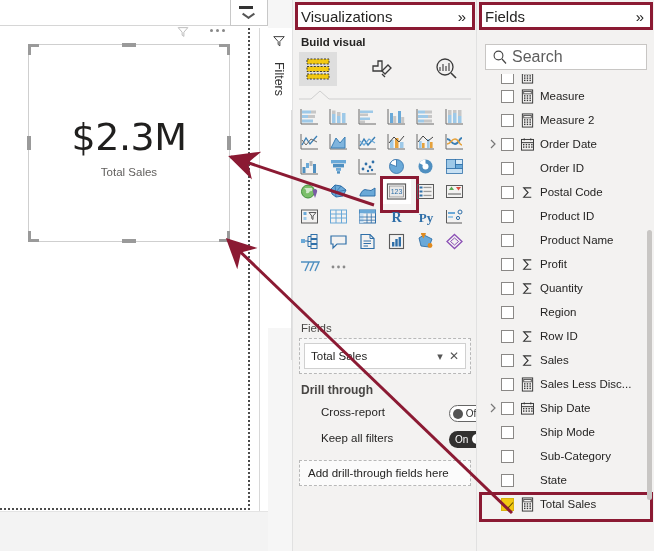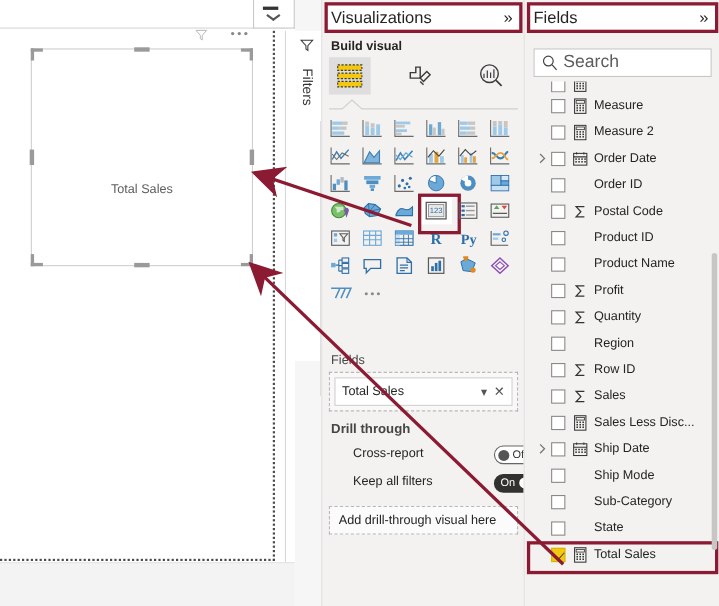--- a/index.html
+++ b/index.html
@@ -260,20 +260,21 @@
         <path d="M2.5 3 H13.5 L9 8.2 V13 L7 11.6 V8.2 Z" fill="none" stroke="#b5b5b5" stroke-width="1"></path>
       </svg>
       <div class="vh-more">
         <span></span>
           <span></span>
           <span></span>
       </div>
     </div>
 
     <div id="card-visual">
+      <div id="card-value">$2.3M</div>
       <div id="card-label">Total Sales</div>
 
       <div class="corner c-tl">
           <i></i>
           <i></i>
         </div>
       <div class="corner c-tr">
           <i></i>
           <i></i>
         </div>
@@ -679,21 +680,21 @@
     </div>
 
     <div class="drill-row" id="drill-keep">
       <span>Keep all filters</span>
       <span class="toggle on">
         <span>On</span>
         <span class="knob"></span>
       </span>
     </div>
 
-    <div id="drill-dropzone">Add drill-through visual here</div>
+    <div id="drill-dropzone">Add drill-through fields here</div>
   </div>
 
   <div id="fields-pane">
     <div class="hdr-box-red" style="left:2px; top:2px; width:174px; height:28px;"></div>
     <div class="pane-hdr" style="top:2px; height:28px;">
       <div class="ttl">Fields</div>
       <div class="expand">»</div>
     </div>
 
     <div id="fields-search">

